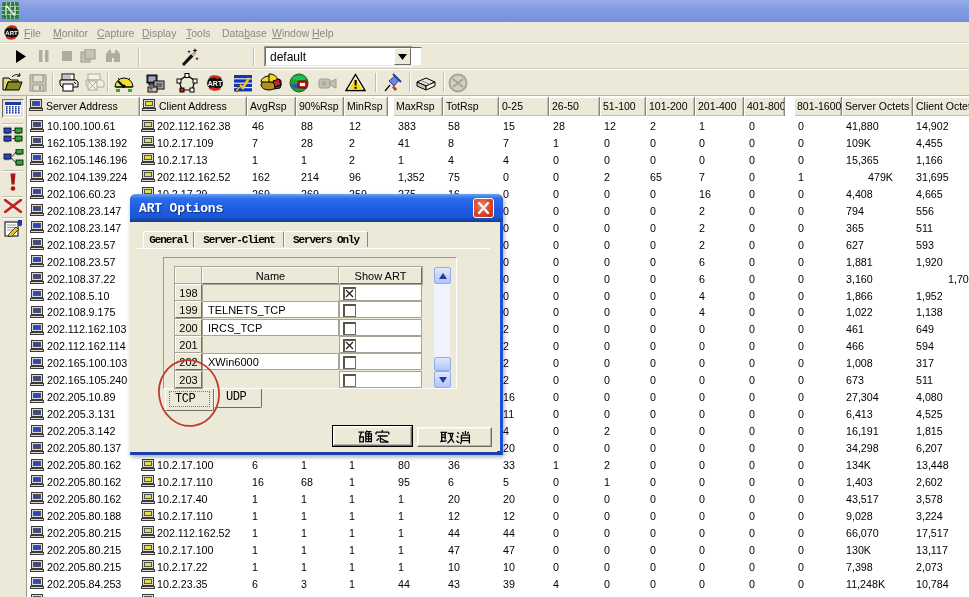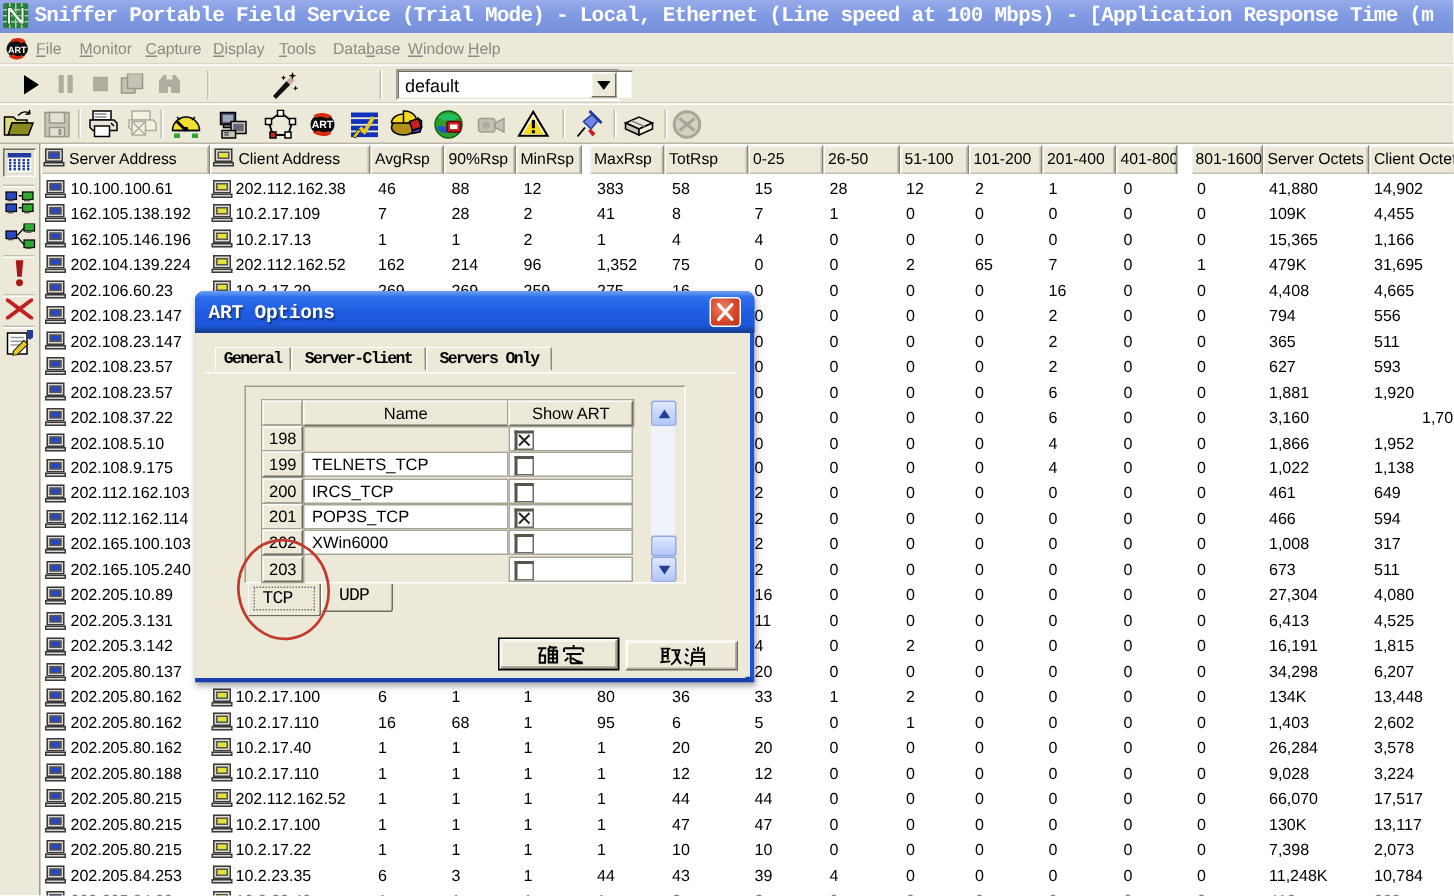--- a/index.html
+++ b/index.html
@@ -39,21 +39,20 @@
 </style></head><body>
 
 <div id="title">
  <svg style="position:absolute;left:2px;top:2px" width="17" height="17" viewBox="0 0 17 17">
       <rect x="0" y="0" width="17" height="17" rx="2" fill="#2e7d43"></rect>
       <g stroke="#9fd3a8" stroke-width="1">
         <path d="M0 4.5h17M0 8.5h17M0 12.5h17M4.5 0v17M8.5 0v17M12.5 0v17"></path>
       </g>
       <path d="M3 14 L3 3 L5.5 3 L12 11 L12 3 L14 3 L14 14 L11.5 14 L5 6 L5 14 Z" fill="#e8f5e2" stroke="#1c5c2e" stroke-width="0.6"></path>
     </svg>
- <div class="txt">Sniffer Portable Field Service (Trial Mode) - Local, Ethernet (Line speed at 100 Mbps) - [Application Response Time (m</div>
 </div>
 
 <div id="menubar">
  <svg style="position:absolute;left:3px;top:2px" width="17" height="17" viewBox="0 0 17 17">
       <ellipse cx="8.5" cy="8.5" rx="7.2" ry="6.2" fill="#111"></ellipse>
       <path d="M4 3 C7 0.6 12 0.9 14.2 3.6 L11 4.8 C9.5 3.3 7 3.2 5.6 4.2Z" fill="#d82c10"></path>
       <path d="M13 14 C10 16.4 5 16.1 2.8 13.4 L6 12.2 C7.5 13.7 10 13.8 11.4 12.8Z" fill="#d82c10"></path>
       <text x="8.5" y="11" font-size="6" font-weight="bold" fill="#fff" text-anchor="middle" font-family="Liberation Sans">ART</text>
     </svg>
  <span class="mi" style="left:24px"><u>F</u>ile</span>
@@ -443,21 +442,21 @@
     <span class="c" style="left:349px">96</span>
     <span class="c" style="left:398px">1,352</span>
     <span class="c" style="left:448px">75</span>
     <span class="c" style="left:503px">0</span>
     <span class="c" style="left:553px">0</span>
     <span class="c" style="left:604px">2</span>
     <span class="c" style="left:650px">65</span>
     <span class="c" style="left:699px">7</span>
     <span class="c" style="left:749px">0</span>
     <span class="c" style="left:798px">1</span>
-    <span class="c" style="left:846px">479K</span>
+    <span class="c" style="left:868px">479K</span>
     <span class="c" style="left:916px">31,695</span>
   </div>
 <div class="row" style="top:185.3px">
     <span class="pc" style="left:31px;top:2px">
       <i style="background:#2a46c8"></i>
       <b></b>
     </span>
     <span class="c" style="left:47px">202.106.60.23</span>
     <span class="pc" style="left:142px;top:2px">
       <i style="background:#e6e138"></i>
@@ -937,21 +936,21 @@
     <span class="c" style="left:349px">1</span>
     <span class="c" style="left:398px">1</span>
     <span class="c" style="left:448px">20</span>
     <span class="c" style="left:503px">20</span>
     <span class="c" style="left:553px">0</span>
     <span class="c" style="left:604px">0</span>
     <span class="c" style="left:650px">0</span>
     <span class="c" style="left:699px">0</span>
     <span class="c" style="left:749px">0</span>
     <span class="c" style="left:798px">0</span>
-    <span class="c" style="left:846px">26,284</span>
+    <span class="c" style="left:846px">43,517</span>
     <span class="c" style="left:916px">3,578</span>
   </div>
 <div class="row" style="top:507.3px">
     <span class="pc" style="left:31px;top:2px">
       <i style="background:#2a46c8"></i>
       <b></b>
     </span>
     <span class="c" style="left:47px">202.205.80.188</span>
     <span class="pc" style="left:142px;top:2px">
       <i style="background:#e6e138"></i>
@@ -1132,21 +1131,20 @@
       <div class="gc" style="left:72px;top:79.3px;width:137px;height:17px;padding-left:5px;line-height:16px">TELNETS_TCP</div>
       <div class="gc" style="left:209px;top:79.3px;width:83px;height:17px">
         <span class="cb"></span>
       </div>
       <div class="ghc" style="left:45px;top:96.6px;width:27px;height:17px;text-align:center;line-height:16px">200</div>
       <div class="gc" style="left:72px;top:96.6px;width:137px;height:17px;padding-left:5px;line-height:16px">IRCS_TCP</div>
       <div class="gc" style="left:209px;top:96.6px;width:83px;height:17px">
         <span class="cb"></span>
       </div>
       <div class="ghc" style="left:45px;top:113.9px;width:27px;height:17px;text-align:center;line-height:16px">201</div>
-      <div class="gc" style="left:72px;top:113.9px;width:137px;height:17px;padding-left:5px;line-height:16px">POP3S_TCP</div>
       <div class="gc" style="left:209px;top:113.9px;width:83px;height:17px">
         <span class="cb">
           <svg width="9" height="9" viewBox="0 0 9 9">
             <path d="M1 1 L8 8 M8 1 L1 8" stroke="#222" stroke-width="1.3"></path>
           </svg>
         </span>
       </div>
       <div class="ghc" style="left:45px;top:131.2px;width:27px;height:17px;text-align:center;line-height:16px">202</div>
       <div class="gc" style="left:72px;top:131.2px;width:137px;height:17px;padding-left:5px;line-height:16px">XWin6000</div>
       <div class="gc" style="left:209px;top:131.2px;width:83px;height:17px">

